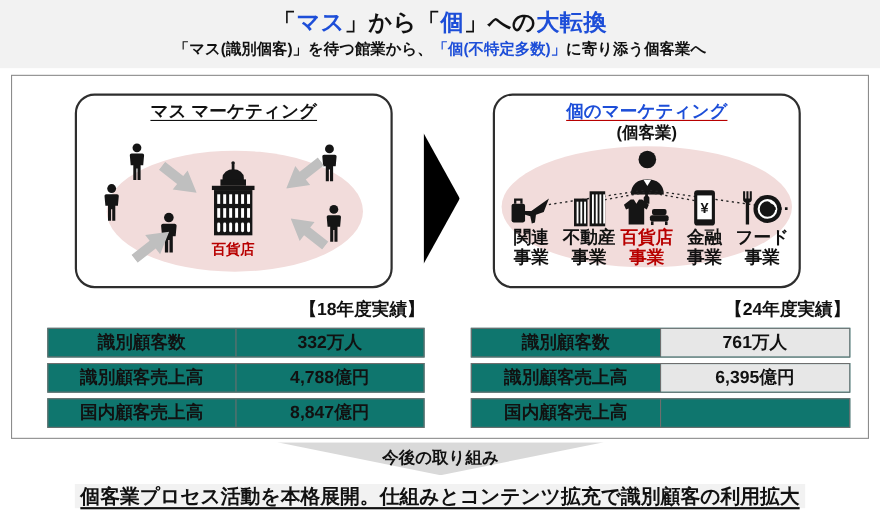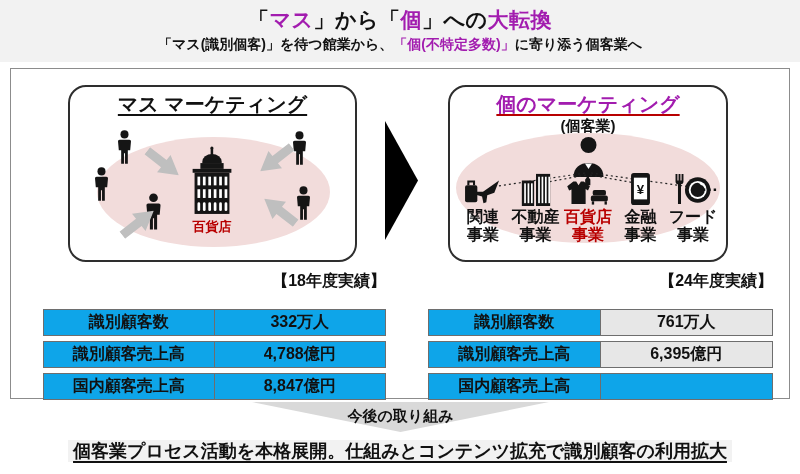--- a/index.html
+++ b/index.html
@@ -2,29 +2,29 @@
 <html><head>
 <meta charset="utf-8">
 <style>
   html,body{margin:0;padding:0;background:#fff;}
   #page{position:relative;width:800px;height:474px;background:#fff;overflow:hidden;
         font-family:"Liberation Sans","DejaVu Sans",sans-serif;color:#111;}
   
   .header{position:absolute;left:0;top:0;width:800px;height:62px;background:#f2f2f2;text-align:center;}
   .header-title{padding-top:6px;font-size:21px;font-weight:700;letter-spacing:.5px;}
   .header-sub{margin-top:2px;font-size:14px;font-weight:700;}
-  .red{color:#a21caf;}
+  .red{color:#1d4ed8;}
   
   .frame{position:absolute;left:10px;top:68px;width:778px;height:329px;border:1.5px solid #8c8c8c;background:#fff;}
   
   .rbox{position:absolute;width:289px;height:177px;border:2.5px solid #2e2e2e;border-radius:18px;background:#fff;box-sizing:border-box;}
   #left-box{left:68px;top:85px;}
   #right-box{left:448px;top:85px;width:280px;}
   .box-head{text-align:center;padding-top:5px;line-height:1.25;}
-  .box-title{font-size:20px;font-weight:700;text-decoration:underline;text-underline-offset:3px;}
+  .box-title{font-size:16px;font-weight:700;text-decoration:underline;text-underline-offset:3px;}
   .box-title.red{text-decoration-color:#b80000;}
   .box-sub{font-size:15px;font-weight:700;}
   
   .ellipse{position:absolute;background:#f2dcdb;border-radius:50%;}
   #left-ellipse{left:97px;top:137px;width:233px;height:110px;}
   #right-ellipse{left:456px;top:133px;width:264px;height:110px;}
   
   .abs{position:absolute;}
   .person{width:21px;height:35px;}
   .person svg{width:100%;height:100%;fill:#151515;}
@@ -40,21 +40,21 @@
   .biz{width:50px;text-align:center;}
   .biz-icon{height:36px;display:flex;align-items:flex-end;justify-content:center;}
   .biz-icon svg{fill:#151515;}
   .biz-label{margin-top:2px;font-size:16px;font-weight:700;line-height:1.15;white-space:pre-line;}
   .biz-label.red{color:#b80000;}
   #ellipsis{left:701px;top:176px;font-size:17px;font-weight:700;letter-spacing:1px;}
   
   .tbl-title{position:absolute;text-align:right;font-size:16px;font-weight:700;}
   #lt-title{left:43px;top:271px;width:343px;}
   #rt-title{left:428px;top:271px;width:345px;}
-  .data-row{position:absolute;width:343px;height:27px;border:1.3px solid #6e6e6e;background:#0ea5e9;display:flex;box-sizing:border-box;margin-top:11px;}
+  .data-row{position:absolute;width:343px;height:27px;border:1.3px solid #6e6e6e;background:#0f766e;display:flex;box-sizing:border-box;}
   .data-row .lbl{width:50%;border-right:1.3px solid #6e6e6e;display:flex;align-items:center;justify-content:center;
                  font-size:16px;font-weight:700;box-sizing:border-box;}
   .data-row .val{width:50%;display:flex;align-items:center;justify-content:center;font-size:16px;font-weight:700;}
   .rt .val{background:#e7e7e7;}
   
   .chevron{position:absolute;left:252px;top:402px;width:297px;height:30px;background:#d9d9d9;
            clip-path:polygon(0 0,100% 0,50% 100%);}
   .chevron-label{position:absolute;left:252px;top:407px;width:297px;text-align:center;font-size:15px;font-weight:700;}
   .footer{position:absolute;left:0;top:439px;width:800px;text-align:center;}
   .footer span{font-size:18px;font-weight:700;background:#f2f2f2;padding:1px 5px;

